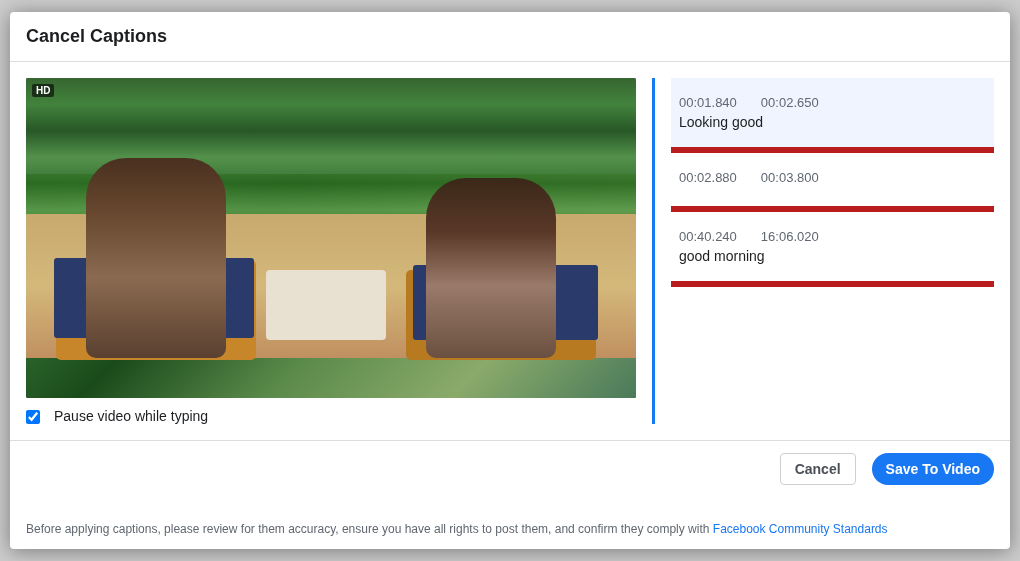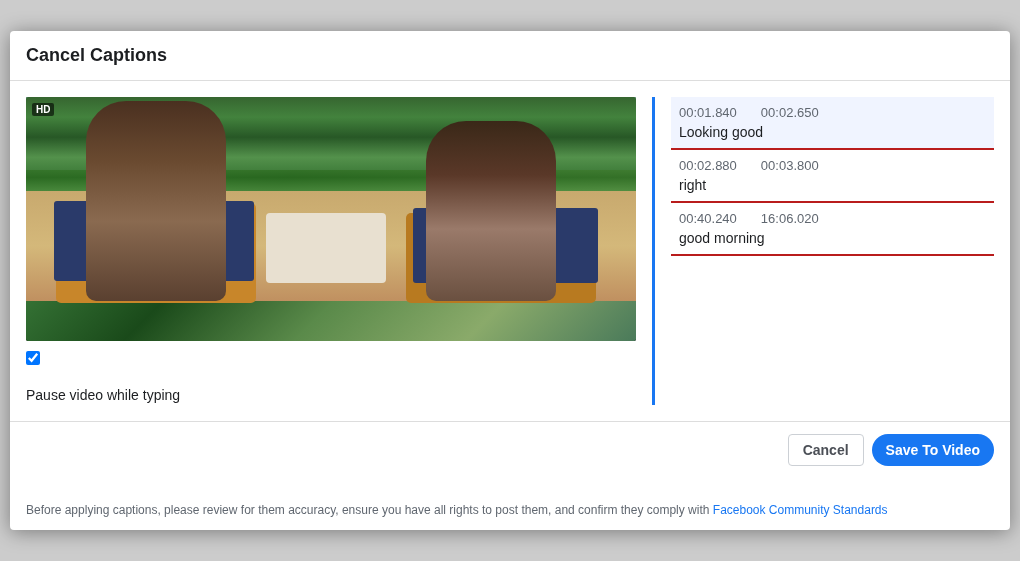--- a/index.html
+++ b/index.html
@@ -33,21 +33,21 @@
       min-height: 340px;
     }
     .video-section {
       flex: 0 0 610px;
       display: flex;
       flex-direction: column;
       gap: 10px;
     }
     .video-container {
       width: 100%;
-      height: 244px;
+      height: 320px;
       background: #000;
       position: relative;
       border-radius: 2px;
       overflow: hidden;
     }
     .video-placeholder {
       width: 100%;
       height: 100%;
       background: linear-gradient(135deg, #2a5a2a 0%, #3a7a3a 20%, #1a4a1a 40%, #5a8a4a 60%, #8aaa6a 80%, #4a7a5a 100%);
       position: relative;
@@ -203,42 +203,41 @@
       left: 6px;
       background: rgba(0,0,0,0.6);
       color: #fff;
       font-size: 10px;
       font-weight: bold;
       padding: 1px 4px;
       border-radius: 2px;
     }
     .pause-typing {
       display: flex;
-      align-items: flex-start;
-      gap: 22px;
+      align-items: flex-end;
+      gap: 14px;
       font-size: 14px;
       color: #1c1e21;
-      flex-direction: column;
     }
     .pause-typing input[type="checkbox"] {
       width: 14px;
       height: 14px;
     }
     .captions-panel {
       flex: 1;
       border-left: 3px solid #1877f2;
       padding-left: 16px;
       overflow-y: auto;
       display: flex;
       flex-direction: column;
       gap: 0;
     }
     .caption-entry {
-      padding: 8px 8px;
-      border-bottom: 2px solid #b91c1c;
+      padding: 17px 8px;
+      border-bottom: 6px solid #b91c1c;
       cursor: pointer;
     }
     .caption-entry.active {
       background: #f0f4ff;
     }
     .caption-times {
       display: flex;
       gap: 24px;
       font-size: 13px;
       color: #606770;
@@ -248,21 +247,21 @@
       font-size: 14px;
       color: #1c1e21;
     }
     .modal-footer {
       padding: 12px 16px;
       border-top: 1px solid #ddd;
     }
     .footer-buttons {
       display: flex;
       justify-content: flex-end;
-      gap: 8px;
+      gap: 16px;
       margin-bottom: 10px;
     }
     .btn-cancel {
       padding: 7px 14px;
       background: #fff;
       border: 1px solid #ccd0d5;
       border-radius: 4px;
       font-size: 14px;
       font-weight: bold;
       color: #4b4f56;
@@ -326,21 +325,20 @@
             <span>00:01.840</span>
             <span>00:02.650</span>
           </div>
           <div class="caption-text">Looking good</div>
         </div>
         <div class="caption-entry">
           <div class="caption-times">
             <span>00:02.880</span>
             <span>00:03.800</span>
           </div>
-          <div class="caption-text">right</div>
         </div>
         <div class="caption-entry">
           <div class="caption-times">
             <span>00:40.240</span>
             <span>16:06.020</span>
           </div>
           <div class="caption-text">good morning</div>
         </div>
       </div>
   </div>

